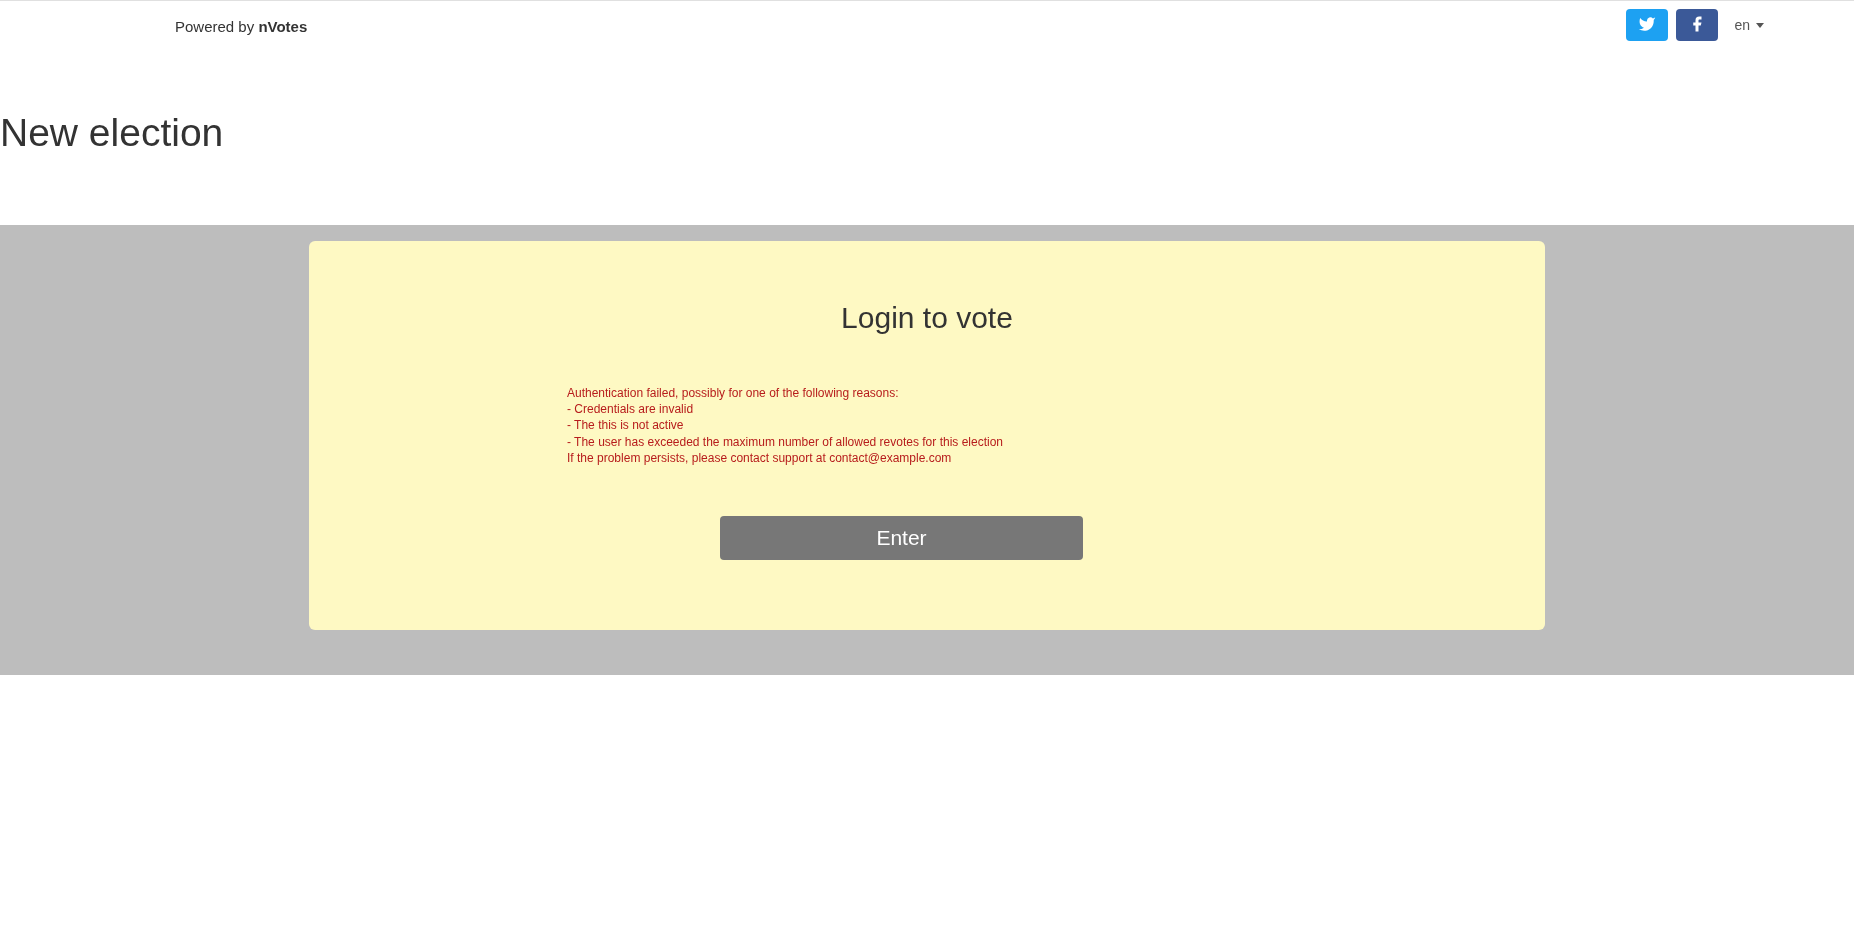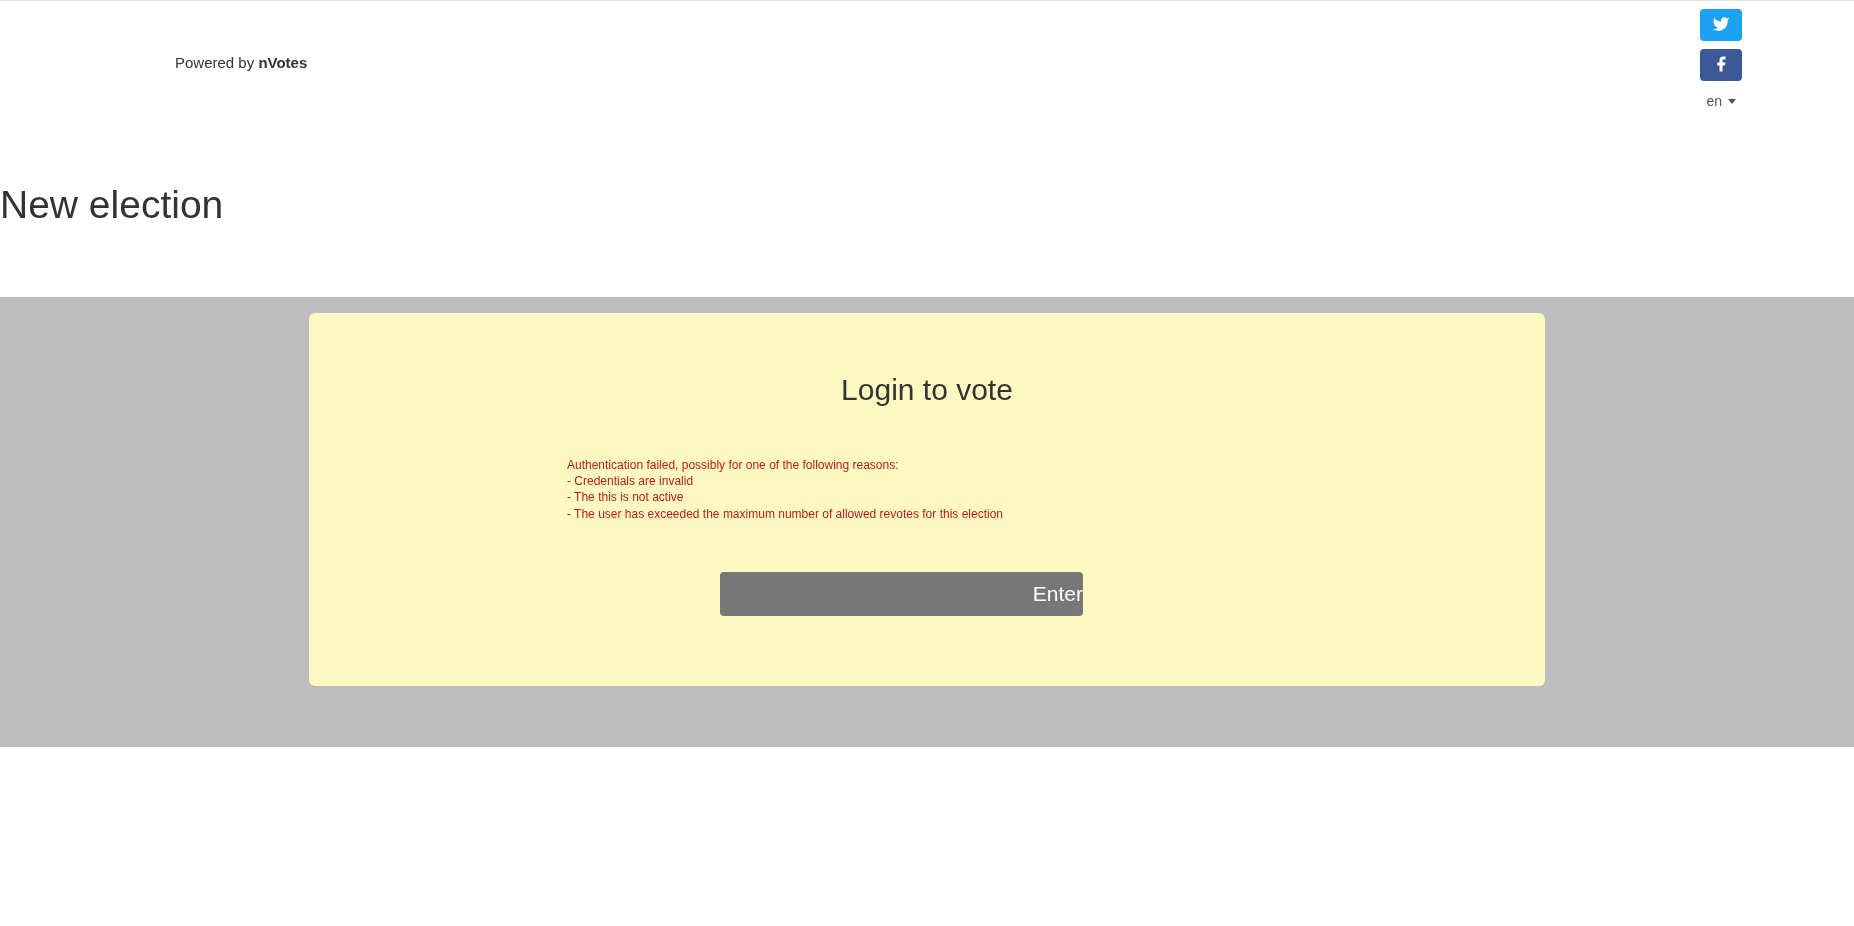--- a/index.html
+++ b/index.html
@@ -25,22 +25,21 @@
       padding-left: 175px;
       padding-top: 2px;
     }
     .powered-by .brand {
       font-weight: 700;
     }
     .top-right {
       display: flex;
       align-items: center;
       gap: 8px;
-      padding-right: 110px;
-      flex-direction: column;
+      padding-right: 82px;
     }
     .social-btn {
       width: 42px;
       height: 32px;
       border-radius: 4px;
       display: flex;
       align-items: center;
       justify-content: center;
       cursor: pointer;
       border: none;
@@ -115,21 +114,20 @@
       display: block;
       width: 363px;
       margin-left: 411px;
       background: #777;
       color: #fff;
       border: none;
       border-radius: 4px;
       font-size: 21px;
       padding: 10px 0;
       cursor: pointer;
-      text-align: right;
     }
   </style>
 </head>
 <body>
 
 <div class="top-bar">
   <div class="powered-by">
     <span>Powered by </span><span class="brand">nVotes</span>
   </div>
   <div class="top-right">
@@ -157,16 +155,17 @@
 <h1 class="page-title">New election</h1>
 
 <div class="gray-band">
   <div class="card">
     <h2 class="card-title">Login to vote</h2>
     <div class="error-block">
       <span class="line">Authentication failed, possibly for one of the following reasons:</span>
       <span class="line">- Credentials are invalid</span>
       <span class="line">- The this is not active</span>
       <span class="line">- The user has exceeded the maximum number of allowed revotes for this election</span>
+      <span class="line">If the problem persists, please contact support at contact@example.com</span>
     </div>
     <button class="enter-btn">Enter</button>
   </div>
 </div>
 
 </body></html>

